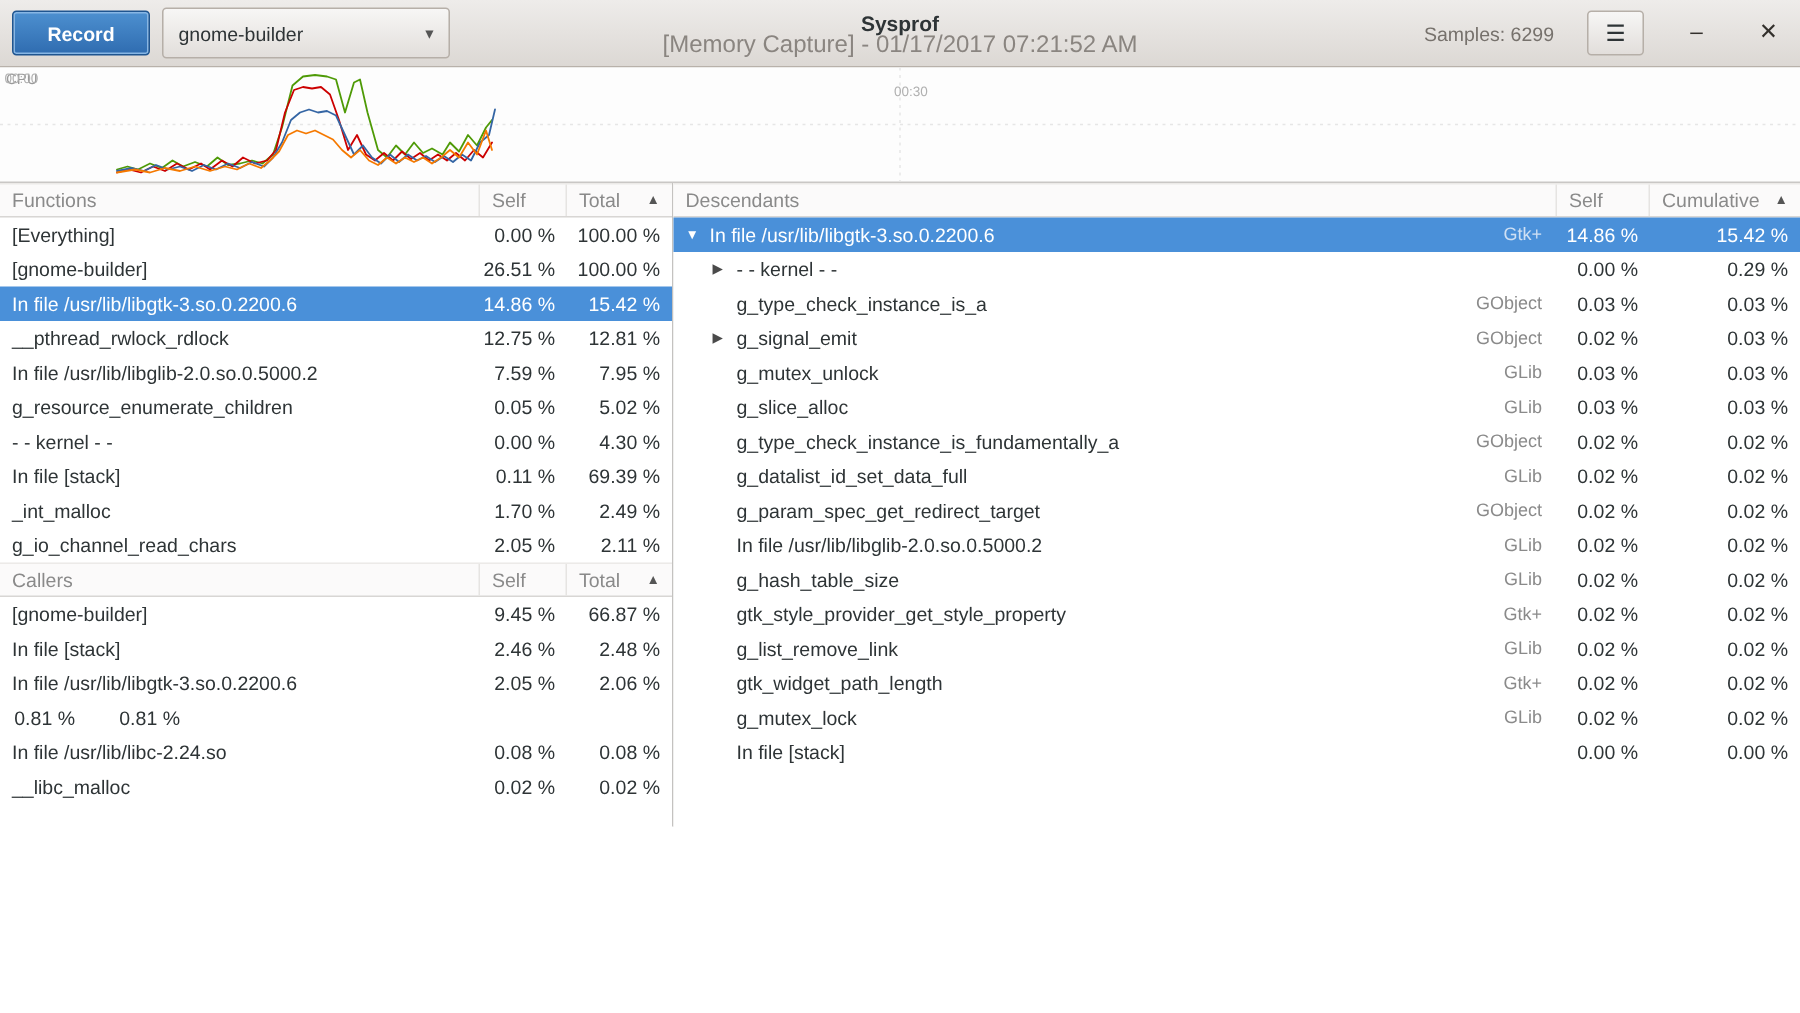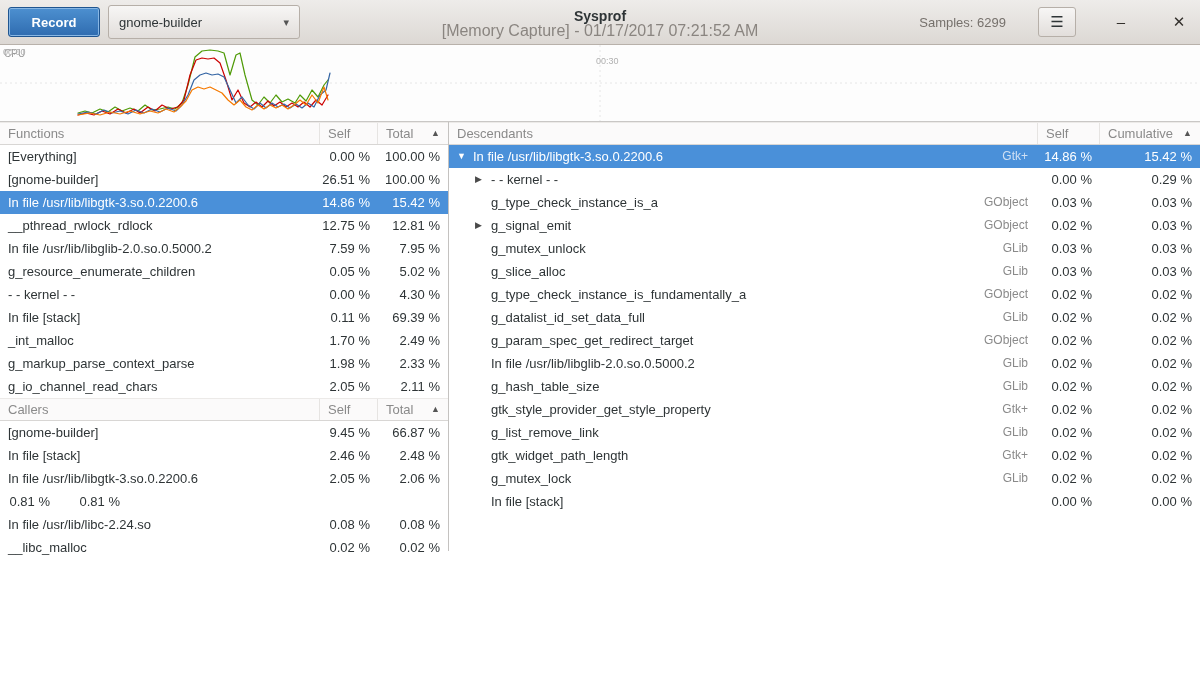--- a/index.html
+++ b/index.html
@@ -20,21 +20,21 @@
   .record-btn {
     width:92px; color:#fff; font-weight:bold;
     background:linear-gradient(#4d90d0,#2f6cb0); border:1px solid #1f5590;
     box-shadow:0 0 0 1px #87b6e4 inset;
   }
   .proc-btn { width:192px; justify-content:space-between; padding:16px 10px; }
   .proc-btn .caret { font-size:11px; color:#555; margin-left:8px; }
   .title-block { position:absolute; left:50%; top:50%; transform:translate(-50%,-50%); text-align:center; }
   .title { font-size:14px; font-weight:bold; color:#2e3436; line-height:16px; }
   .subtitle { font-size:16px; color:#8a8580; line-height:13px; }
-  .header-right { margin-left:auto; display:flex; align-items:center; gap:32px; }
+  .header-right { margin-left:auto; display:flex; align-items:center; gap:22px; }
   .samples { font-size:13px; color:#76716c; }
   .menu-btn { width:38px; font-size:15px; }
   .win-btn { background:none; border:none; font-size:15px; color:#33302c; width:26px; height:26px; cursor:pointer; line-height:26px; text-align:center; }
 
   
   .graph {
     height:77px; position:relative; background:#fdfdfd; border-bottom:1px solid #c9c7c5;text-decoration:underline;
   }
   .graph .cpu-label { position:absolute; left:4px; top:3px; font-size:10px; color:#9a9a9a; }
   .graph .t0 { position:absolute; left:3px; top:2px; font-size:9px; color:#b0b0b0; }
@@ -169,25 +169,20 @@
         </div>
         <div class="trow">
           <span class="cell-name">In file [stack]</span>
           <span class="cell-num cell-self">0.11 %</span>
           <span class="cell-num cell-total">69.39 %</span>
         </div>
         <div class="trow">
           <span class="cell-name">_int_malloc</span>
           <span class="cell-num cell-self">1.70 %</span>
           <span class="cell-num cell-total">2.49 %</span>
-        </div>
-        <div class="trow">
-          <span class="cell-name">g_markup_parse_context_parse</span>
-          <span class="cell-num cell-self">1.98 %</span>
-          <span class="cell-num cell-total">2.33 %</span>
         </div>
         <div class="trow">
           <span class="cell-name">g_io_channel_read_chars</span>
           <span class="cell-num cell-self">2.05 %</span>
           <span class="cell-num cell-total">2.11 %</span>
         </div>
       </div>
 
     <div class="thead simple">
       <span class="hcell cell-name">Callers</span>

